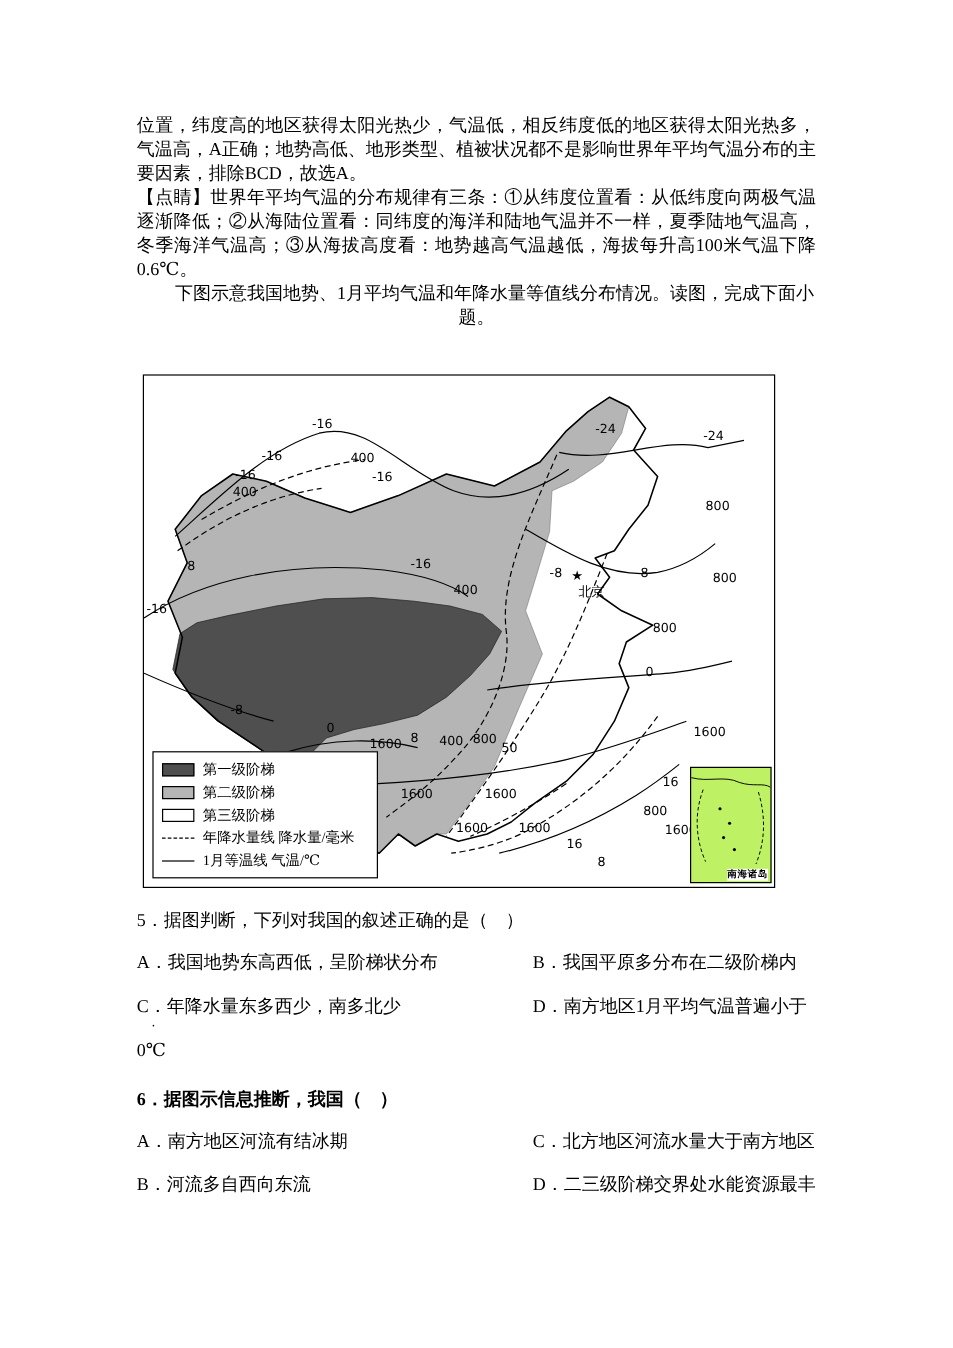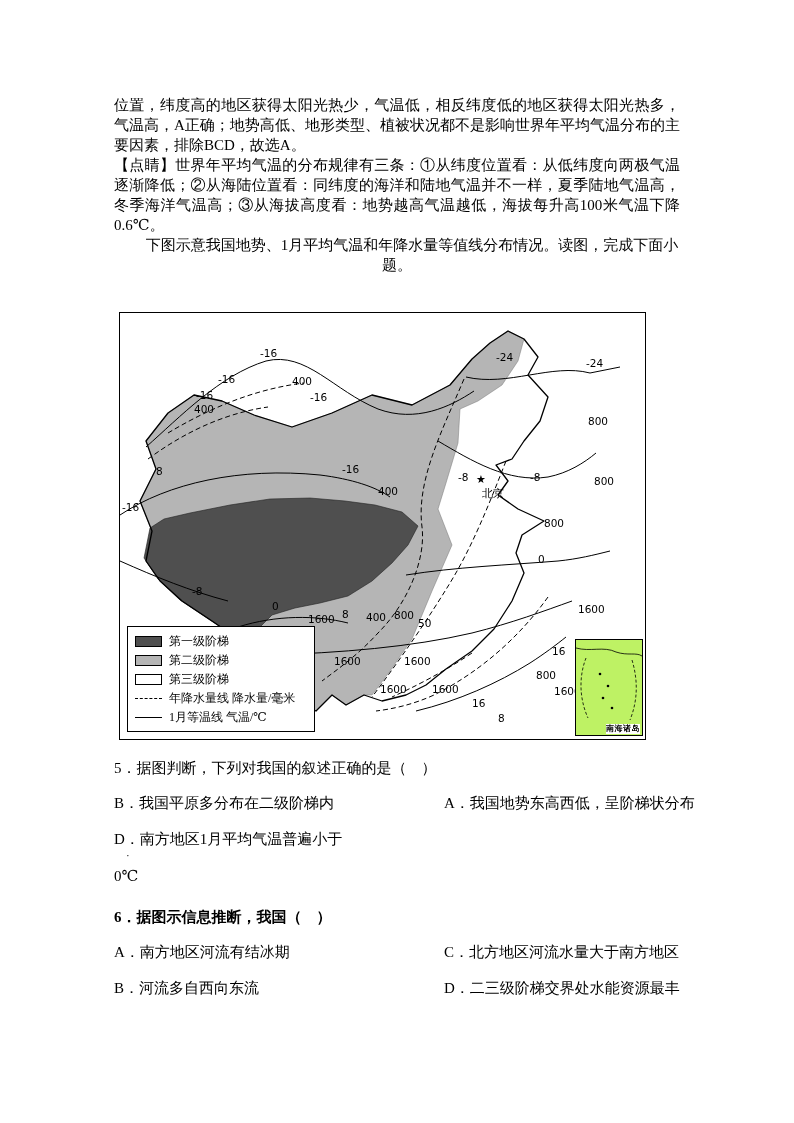--- a/index.html
+++ b/index.html
@@ -181,22 +181,23 @@
           <circle cx="27" cy="58" r="1.3"></circle>
           <circle cx="36" cy="68" r="1.3"></circle>
         </svg>
         <div class="inset-label">南海诸岛</div>
       </div>
     </div>
 
     <div class="question q5">
       <p class="stem"><span>5．</span><span>据图判断，下列对我国的叙述正确的是（　）</span></p>
       <div class="options">
+        <p class="opt"><span>A．</span><span>我国地势东高西低，呈阶梯状分布</span></p>
         <p class="opt"><span>B．</span><span>我国平原多分布在二级阶梯内</span></p>
-        <p class="opt"><span>A．</span><span>我国地势东高西低，呈阶梯状分布</span></p>
+        <p class="opt"><span>C．</span><span>年降水量东多西少，南多北少</span></p>
         <p class="opt"><span>D．</span><span>南方地区1月平均气温普遍小于</span></p>
       </div>
       <div class="stray-dot">·</div>
       <p class="continuation">0℃</p>
     </div>
 
     <div class="question q6">
       <p class="stem"><span>6．</span><span>据图示信息推断，我国（　）</span></p>
       <div class="options">
         <p class="opt"><span>A．</span><span>南方地区河流有结冰期</span></p>

